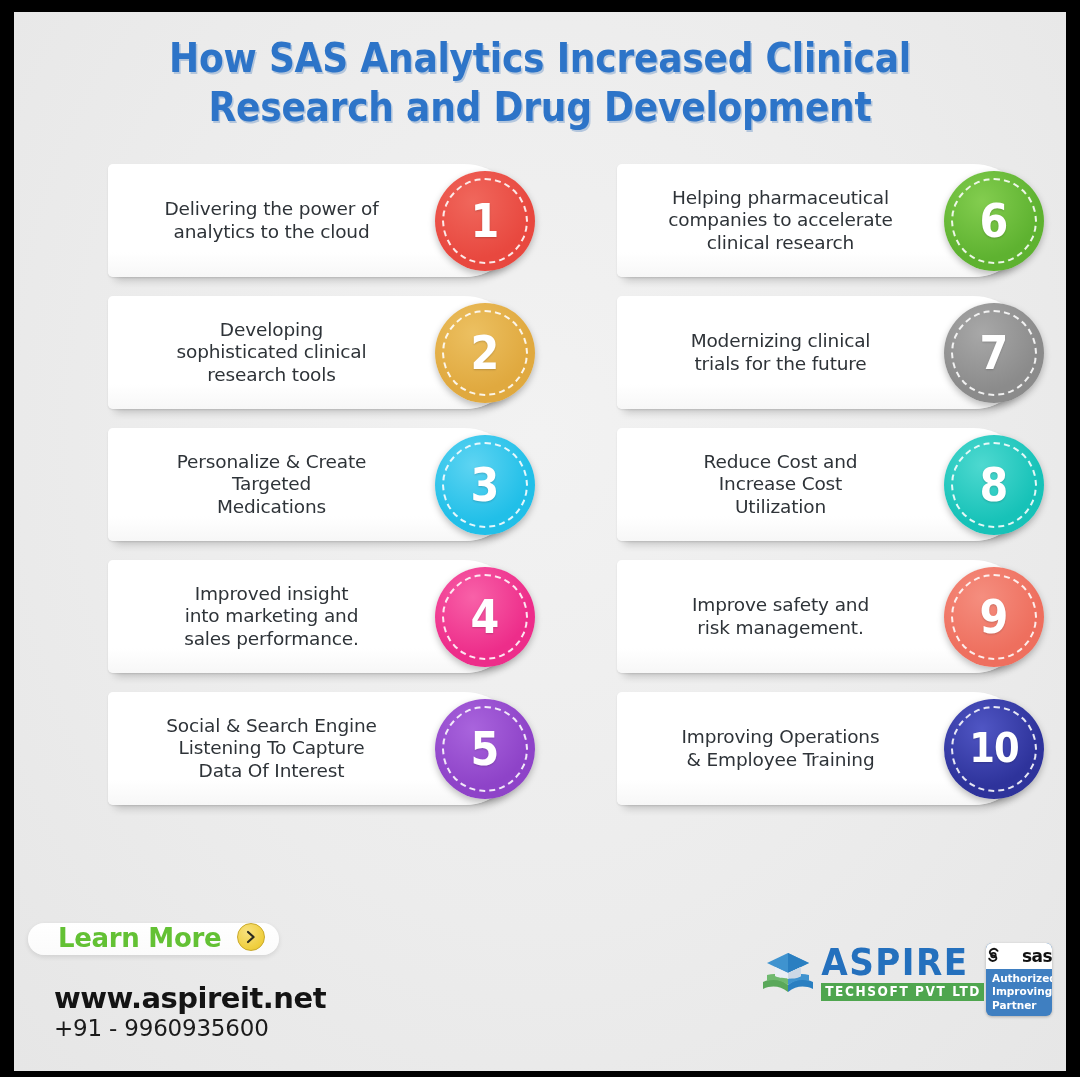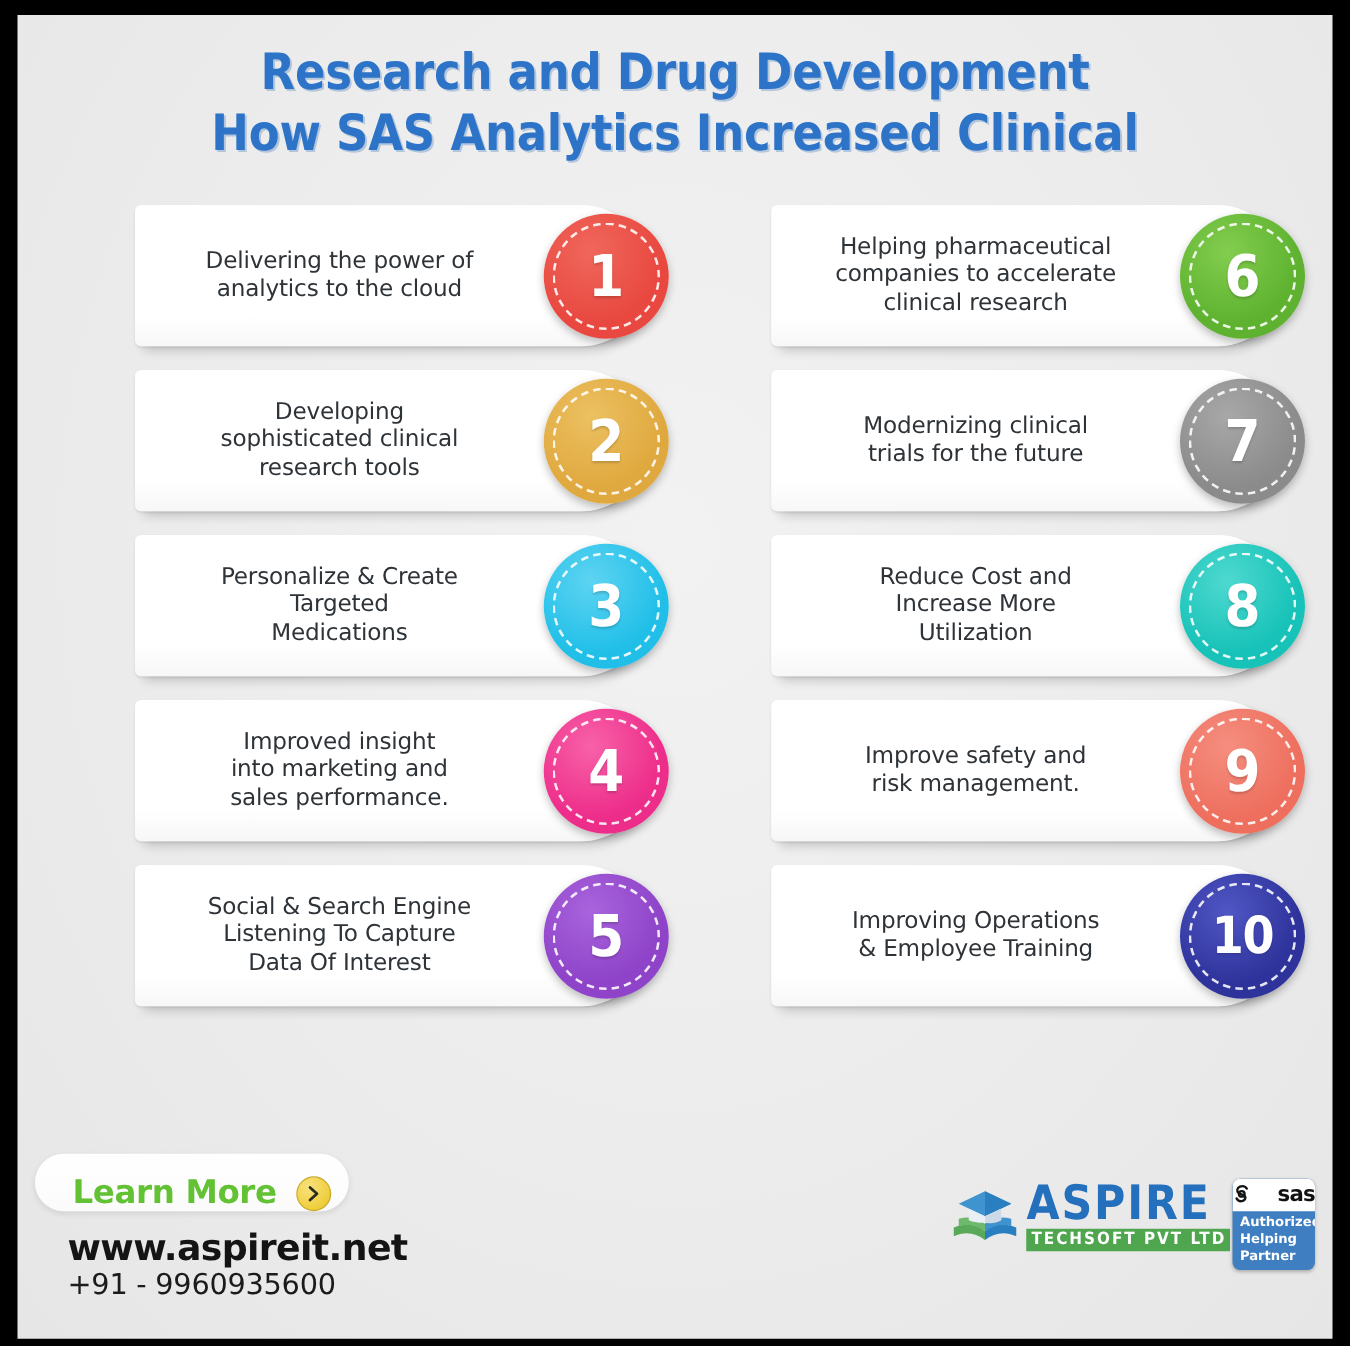--- a/index.html
+++ b/index.html
@@ -120,26 +120,26 @@
     left: 0;
     right: 0;
     bottom: 0;
     height: 148px;
   }
 
   #learn-more {
     position: absolute;
     left: 14px;
     top: 0px;
-    height: 46px;
+    height: 32px;
     padding: 0 14px 0 30px;
     background: linear-gradient(180deg,#ffffff,#fbfbfb);
     border-radius: 23px;
     display: flex;
-    align-items: flex-end;
+    align-items: flex-start;
     gap: 16px;
     box-shadow: 0 2px 5px rgba(0,0,0,0.10);
   }
   #learn-more-label {
     color: #63c134;
     font-weight: bold;
     font-size: 26px;
     font-family: "DejaVu Sans", "Liberation Sans", sans-serif;
     letter-spacing: -0.3px;
   }
@@ -243,22 +243,22 @@
   }
   #sas-bottom span { display:block; }
 </style>
 </head>
 <body>
 
 <div id="frame">
   <div id="canvas">
 
     <h1 id="title" style="color: rgb(45, 116, 200);">
+      <span class="ln">How SAS Analytics Increased Clinical</span>
       <span class="ln">Research and Drug Development</span>
-      <span class="ln">How SAS Analytics Increased Clinical</span>
     </h1>
 
     <div id="grid">
 
       <div class="card">
         <div class="card-text">
           <span>Delivering the power of</span><br>
           <span>analytics to the cloud</span>
         </div>
         <div class="badge" style="background: radial-gradient(circle at 38% 30%, rgb(240, 103, 92) 0%, rgb(232, 72, 63) 62%, rgb(232, 72, 63) 100%);">
@@ -305,21 +305,21 @@
           <span>Medications</span>
         </div>
         <div class="badge" style="background: radial-gradient(circle at 38% 30%, rgb(94, 212, 242) 0%, rgb(33, 191, 232) 62%, rgb(33, 191, 232) 100%);">
           <span class="badge-num">3</span>
         </div>
       </div>
 
       <div class="card">
         <div class="card-text">
           <span>Reduce Cost and</span><br>
-          <span>Increase More</span><br>
+          <span>Increase Cost</span><br>
           <span>Utilization</span>
         </div>
         <div class="badge" style="background: radial-gradient(circle at 38% 30%, rgb(78, 217, 208) 0%, rgb(23, 194, 184) 62%, rgb(23, 194, 184) 100%);">
           <span class="badge-num">8</span>
         </div>
       </div>
 
       <div class="card">
         <div class="card-text">
           <span>Improved insight</span><br>
@@ -402,21 +402,21 @@
         <div id="sas-badge" style="background: rgb(63, 127, 193);">
           <div id="sas-top">
             <svg id="sas-swirl" viewBox="0 0 16 20">
               <path d="M12.4 4.3 C11.2 2.4 8.6 1.6 6.3 2.6 C3.7 3.7 3.1 6.6 5.1 8.2 C6.6 9.4 9.4 9.6 10.6 11 C11.8 12.4 10.9 14.6 8.8 15.2 C6.6 15.9 4.3 14.9 3.3 13" fill="none" stroke="#141414" stroke-width="2.1" stroke-linecap="round"></path>
               <circle cx="7.9" cy="9" r="2.5" fill="none" stroke="#141414" stroke-width="2.1"></circle>
             </svg>
             <span id="sas-word">sas</span>
           </div>
           <div id="sas-bottom">
             <span>Authorized</span>
-            <span>Helping</span>
+            <span>Improving</span>
             <span>Partner</span>
           </div>
         </div>
 
       </div>
     </div>
 
   </div>
 </div>
 

